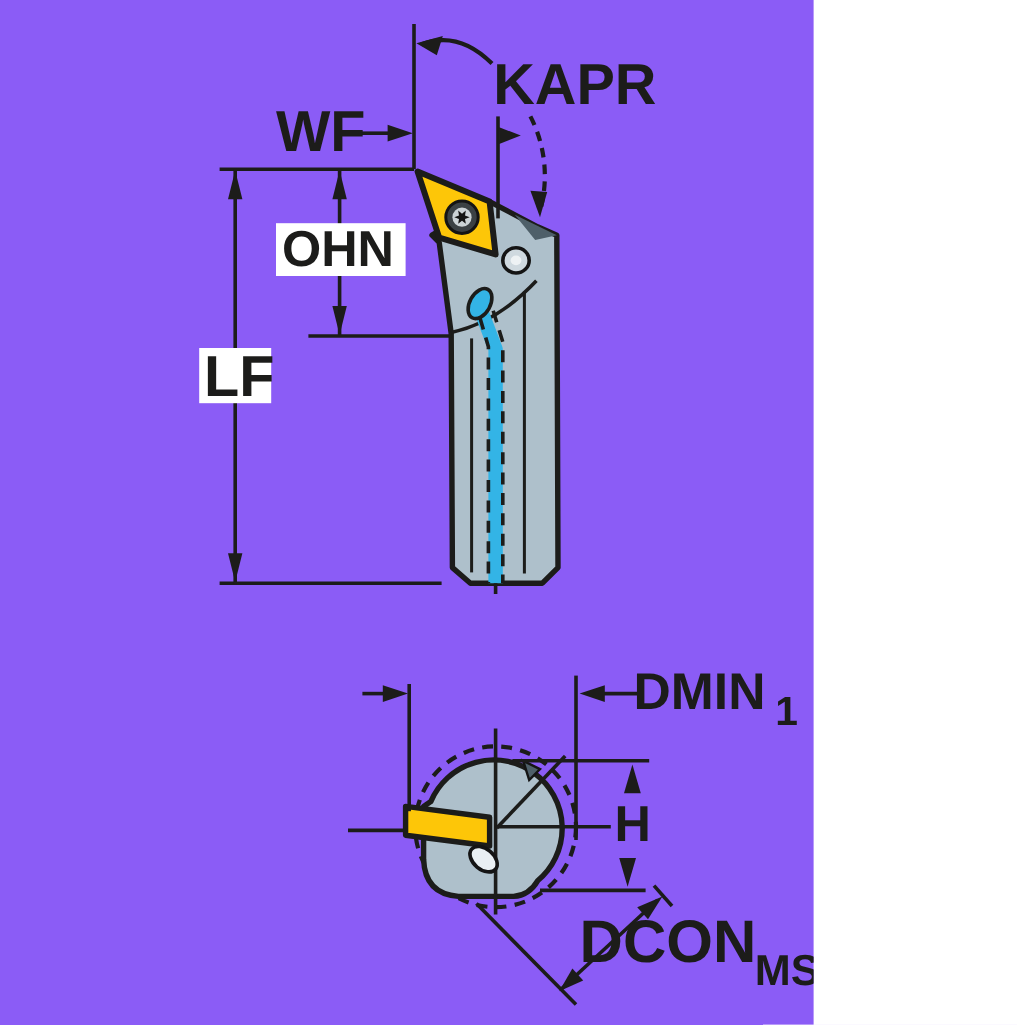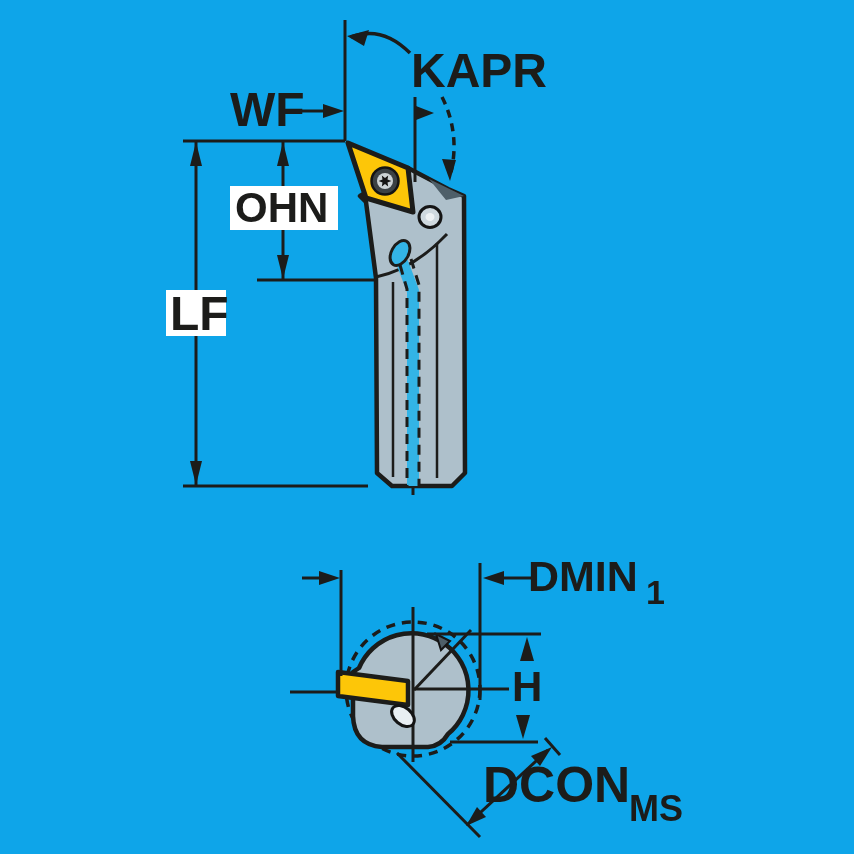--- a/index.html
+++ b/index.html
@@ -1,17 +1,17 @@
 <!DOCTYPE html>
 <html><head>
 <meta charset="utf-8">
 <style>
   html,body{margin:0;padding:0;background:#ffffff;}
   .stage{
-    width:854px;height:854px;position:relative;background:#0ea5e9;overflow:hidden;
+    width:678px;height:854px;position:relative;background:#8b5cf6;overflow:hidden;
     font-family:"Liberation Sans", sans-serif;
   }
   svg{display:block;}
   .lbl{
     font-family:"Liberation Sans", sans-serif;
     font-weight:bold;
     fill:#1c1c1a;
   }
   .ln{stroke:#1c1c1a;fill:none;}
   .arrow{fill:#1c1c1a;stroke:none;}

